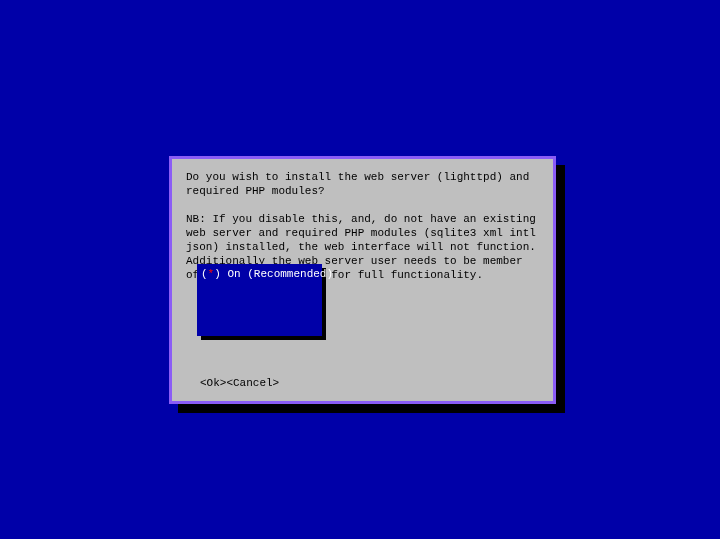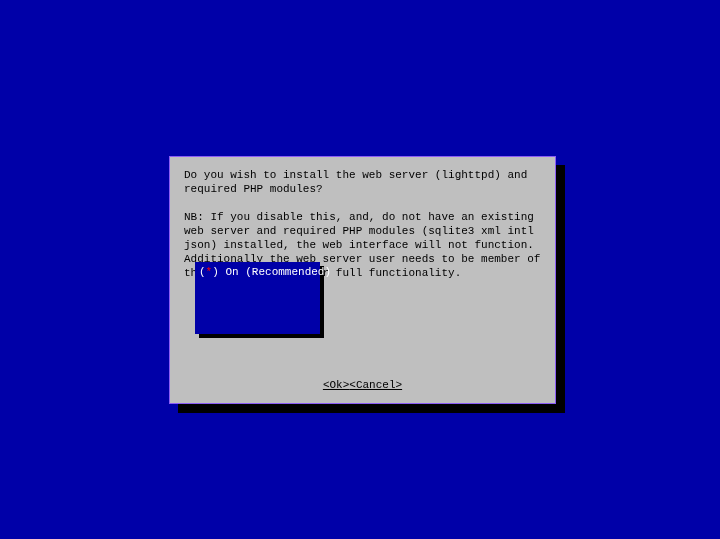--- a/index.html
+++ b/index.html
@@ -20,21 +20,21 @@
       height: 248px;
       background: #000;
     }
     .dialog {
       position: absolute;
       left: 169px;
       top: 156px;
       width: 387px;
       height: 248px;
       background: #bfbfbf;
-      border: 1px solid #8b5cf6;
+      border: 3px solid #8b5cf6;
       padding: 11px 14px;
     }
     .question {
       color: #000;
       line-height: 14px;
       white-space: pre-wrap;
     }
     .note {
       color: #000;
       line-height: 14px;
@@ -69,23 +69,22 @@
     }
     .radio-marker {
       color: #ff0000;
     }
     .buttons {
       position: absolute;
       bottom: 12px;
       left: 0;
       width: 100%;
       display: flex;
-      justify-content: center;
-      padding: 0 60px;
-      text-decoration: underline;
+      justify-content: flex-start;
+      padding: 0 28px;
     }
     .btn {
       color: #000;
       cursor: pointer;
     }
   </style>
 </head>
 <body>
 
 <div class="dialog-shadow"></div>

